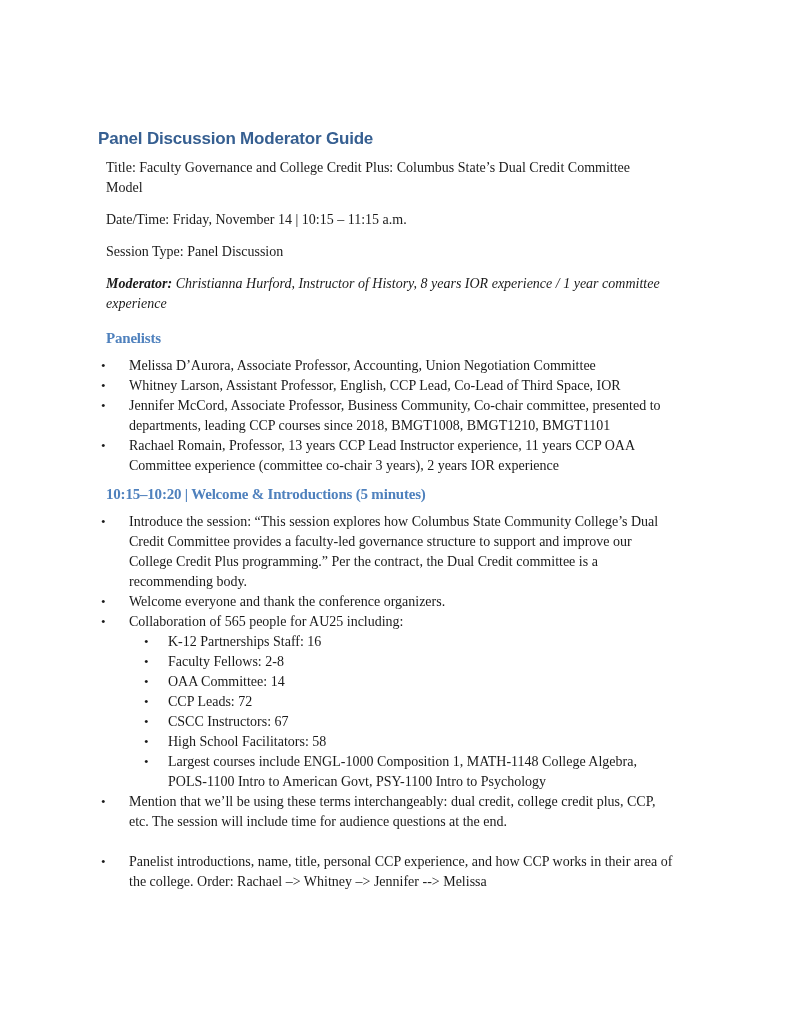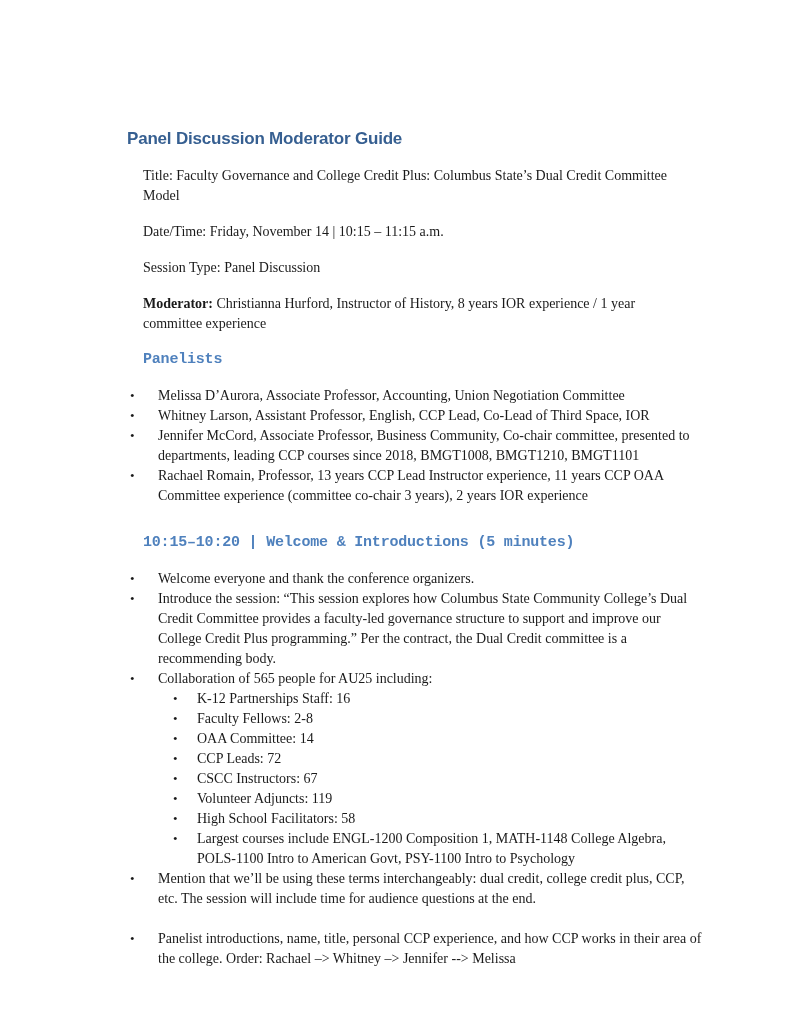--- a/index.html
+++ b/index.html
@@ -1,62 +1,61 @@
 <!DOCTYPE html>
 <html><head>
   <meta charset="utf-8">
   <style>
     html, body { margin: 0; padding: 0; background: #ffffff; }
     body { width: 791px; height: 1024px; position: relative; overflow: hidden; font-family: "Liberation Serif", serif; color: #1a1a1a; }
-    .page { position: absolute; left: 127px; top: 128px; width: 580px; }
+    .page { position: absolute; left: 98px; top: 128px; width: 580px; }
     .doc-title { font-family: "Liberation Sans", sans-serif; font-weight: bold; color: #365f91; font-size: 17px; line-height: 22px; margin: 0 0 3px 0; letter-spacing: -0.2px; }
-    .h2 { font-family: Liberation Mono, monospace; font-weight: bold; color: #4f81bd; font-size: 15px; line-height: 20px; margin: 16px; letter-spacing: -0.2px; }
-    p { margin: 16px; font-size: 14px; line-height: 20px; }
+    .h2 { font-family: Liberation Serif, serif; font-weight: bold; color: #4f81bd; font-size: 15px; line-height: 20px; margin: 8px; letter-spacing: -0.2px; }
+    p { margin: 8px; font-size: 14px; line-height: 20px; }
     .para { margin-bottom: 12px; }
     b { font-weight: bold; }
     ul { list-style: none; margin: 0; padding: 0; }
     li { position: relative; padding-left: 31px; font-size: 14px; line-height: 20px; }
     li::before { content: "\2022"; position: absolute; left: 3px; top: 0; font-size: 13px; }
     ul.sub li { padding-left: 70px; }
     ul.sub li::before { left: 46px; }
     .spacer { height: 20px; }
   </style>
 </head>
 <body>
 
 <div class="page">
   <div class="doc-title">Panel Discussion Moderator Guide</div>
   <p class="para">Title: Faculty Governance and College Credit Plus: Columbus State’s Dual Credit Committee Model</p>
   <p class="para">Date/Time: Friday, November 14 | 10:15 – 11:15 a.m.</p>
   <p class="para">Session Type: Panel Discussion</p>
-  <p class="para" style="margin-bottom:14px;"><b>Moderator:</b><span> Christianna Hurford, Instructor of History, 8 years IOR experience / 1 year committee experience</span></p>
+  <p class="para" style="margin-bottom:14px;font-style:italic;"><b>Moderator:</b><span> Christianna Hurford, Instructor of History, 8 years IOR experience / 1 year committee experience</span></p>
 
   <div class="h2">Panelists</div>
-  <ul style="margin-bottom:27px;">
+  <ul style="margin-bottom:8px;">
     <li>Melissa D’Aurora, Associate Professor, Accounting, Union Negotiation Committee</li>
     <li>Whitney Larson, Assistant Professor, English, CCP Lead, Co-Lead of Third Space, IOR</li>
     <li>Jennifer McCord, Associate Professor, Business Community, Co-chair committee, presented to departments, leading CCP courses since 2018, BMGT1008, BMGT1210, BMGT1101</li>
     <li>Rachael Romain, Professor, 13 years CCP Lead Instructor experience, 11 years CCP OAA Committee experience (committee co-chair 3 years), 2 years IOR experience</li>
   </ul>
 
   <div class="h2">10:15–10:20 | Welcome &amp; Introductions (5 minutes)</div>
   <ul>
+    <li>Introduce the session: “This session explores how Columbus State Community College’s Dual Credit Committee provides a faculty-led governance structure to support and improve our College Credit Plus programming.”  Per the contract, the Dual Credit committee is a recommending body.</li>
     <li>Welcome everyone and thank the conference organizers.</li>
-    <li>Introduce the session: “This session explores how Columbus State Community College’s Dual Credit Committee provides a faculty-led governance structure to support and improve our College Credit Plus programming.”  Per the contract, the Dual Credit committee is a recommending body.</li>
     <li>Collaboration of 565 people for AU25 including:</li>
   </ul>
   <ul class="sub">
     <li>K-12 Partnerships Staff: 16</li>
     <li>Faculty Fellows: 2-8</li>
     <li>OAA Committee: 14</li>
     <li>CCP Leads: 72</li>
     <li>CSCC Instructors: 67</li>
-    <li>Volunteer Adjuncts: 119</li>
     <li>High School Facilitators: 58</li>
-    <li>Largest courses include ENGL-1200 Composition 1, MATH-1148 College Algebra, POLS-1100 Intro to American Govt, PSY-1100 Intro to Psychology</li>
+    <li>Largest courses include ENGL-1000 Composition 1, MATH-1148 College Algebra, POLS-1100 Intro to American Govt, PSY-1100 Intro to Psychology</li>
   </ul>
   <ul>
     <li>Mention that we’ll be using these terms interchangeably: dual credit, college credit plus, CCP, etc. The session will include time for audience questions at the end.</li>
   </ul>
   <div class="spacer"></div>
   <ul>
     <li>Panelist introductions, name, title, personal CCP experience, and how CCP works in their area of the college. Order: Rachael –&gt; Whitney –&gt; Jennifer --&gt; Melissa</li>
   </ul>
 </div>
 

